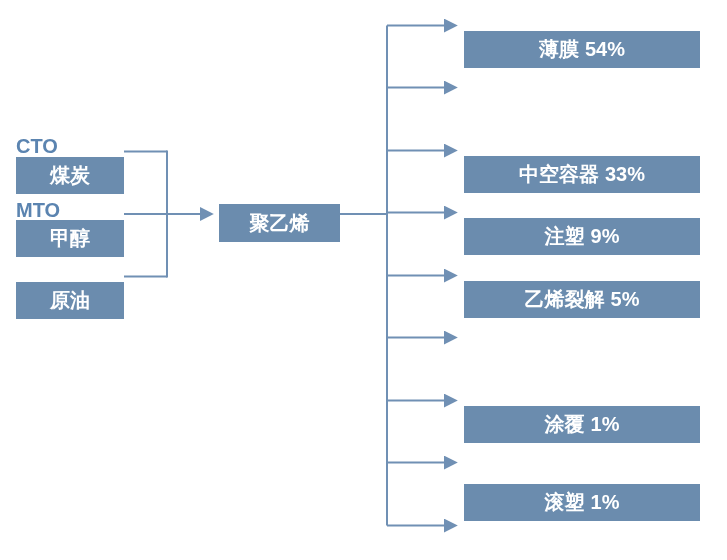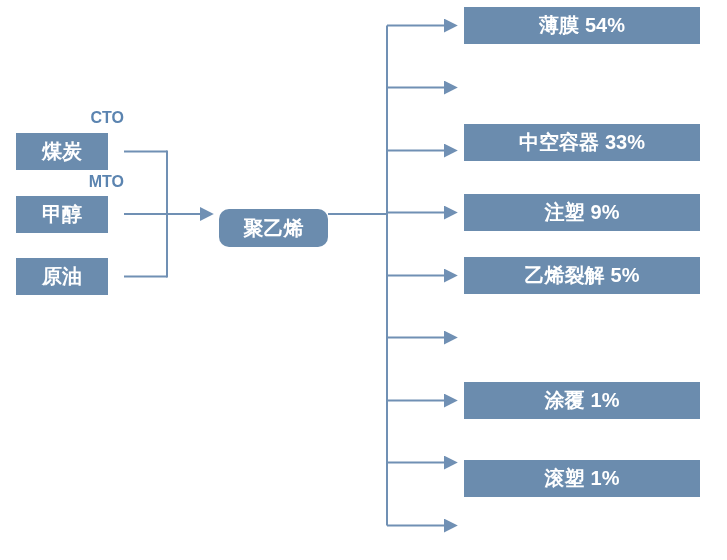--- a/index.html
+++ b/index.html
@@ -29,46 +29,47 @@
   .node {
     position: absolute;
     background: var(--box, #6b8cae);
     color: var(--box-text, #ffffff);
     font-weight: bold;
     display: flex;
     align-items: center;
     justify-content: center;
     gap: 6px;
     white-space: nowrap;
+    margin-top: 24px;
   }
   .src-box {
     left: 16px;
-    width: 92px;
+    width: 108px;
     height: 37px;
     font-size: 20px;
   }
   .proc-label {
     position: absolute;
     left: 16px;
     width: 108px;
     height: 26px;
     line-height: 26px;
-    text-align: right;
+    text-align: left;
     color: var(--label-text, #5b84b0);
     font-weight: bold;
-    font-size: 16px;
+    font-size: 20px;
     white-space: nowrap;
+    margin-top: 28px;
   }
   .product-box {
     left: 219px;
-    top: 209px;
-    width: 109px;
+    top: 180px;
+    width: 121px;
     height: 38px;
     font-size: 20px;
-    border-radius: 10px;
   }
   .app-box {
     left: 464px;
     width: 236px;
     height: 37px;
     font-size: 20px;
   }
 </style>
 </head>
 <body>
@@ -111,21 +112,21 @@
   <div class="node src-box" style="top:196px">甲醇</div>
 
   <div class="node src-box" style="top:258px">原油</div>
 
   <div class="node product-box">聚乙烯</div>
 
   <div class="node app-box" style="top:7px">
     <span>薄膜</span>
     <span>54%</span>
   </div>
-  <div class="node app-box" style="top:124px">
+  <div class="node app-box" style="top:132px">
     <span>中空容器</span>
     <span>33%</span>
   </div>
   <div class="node app-box" style="top:194px">
     <span>注塑</span>
     <span>9%</span>
   </div>
   <div class="node app-box" style="top:257px">
     <span>乙烯裂解</span>
     <span>5%</span>

